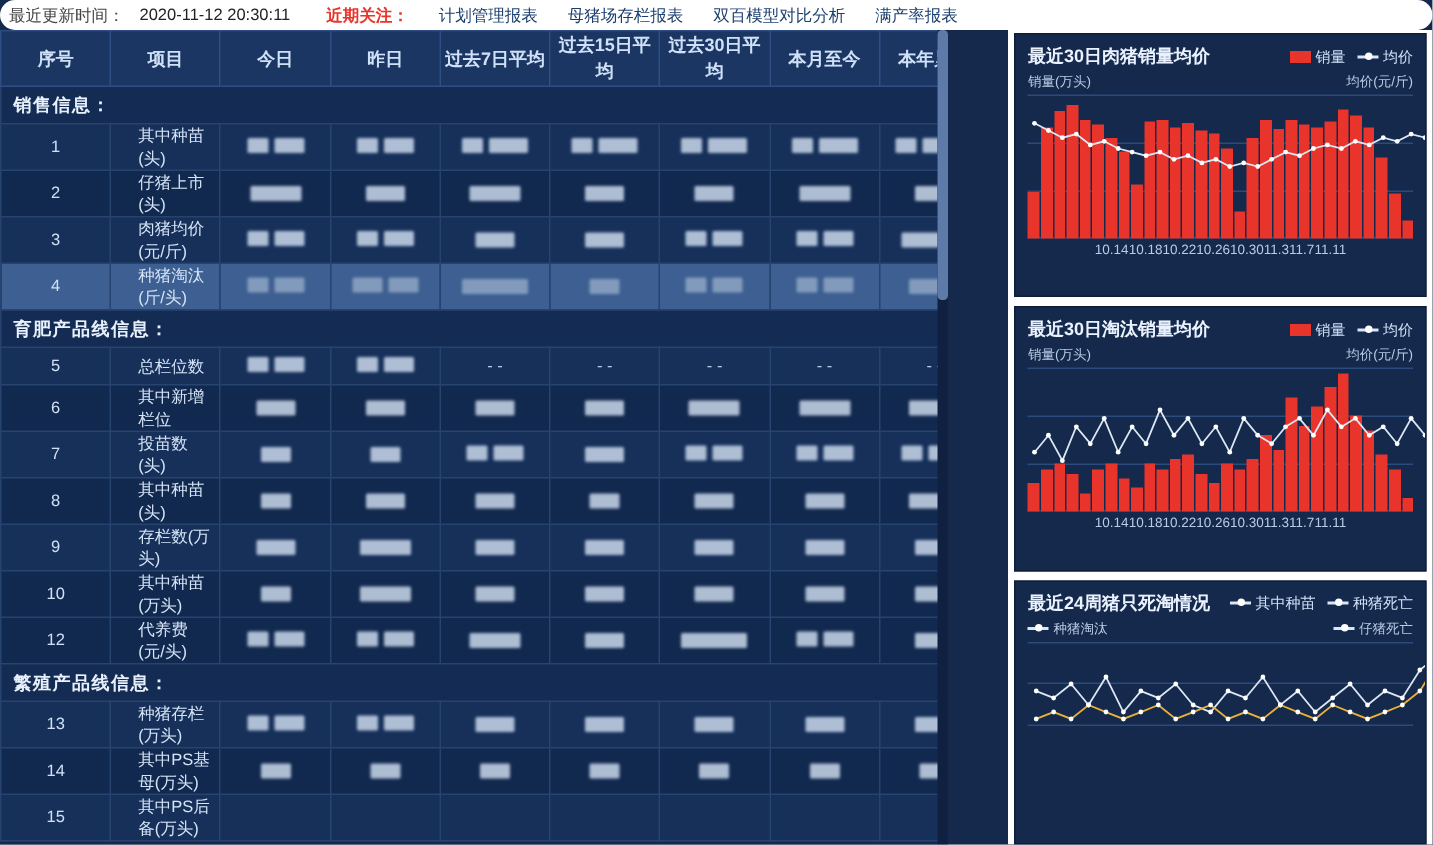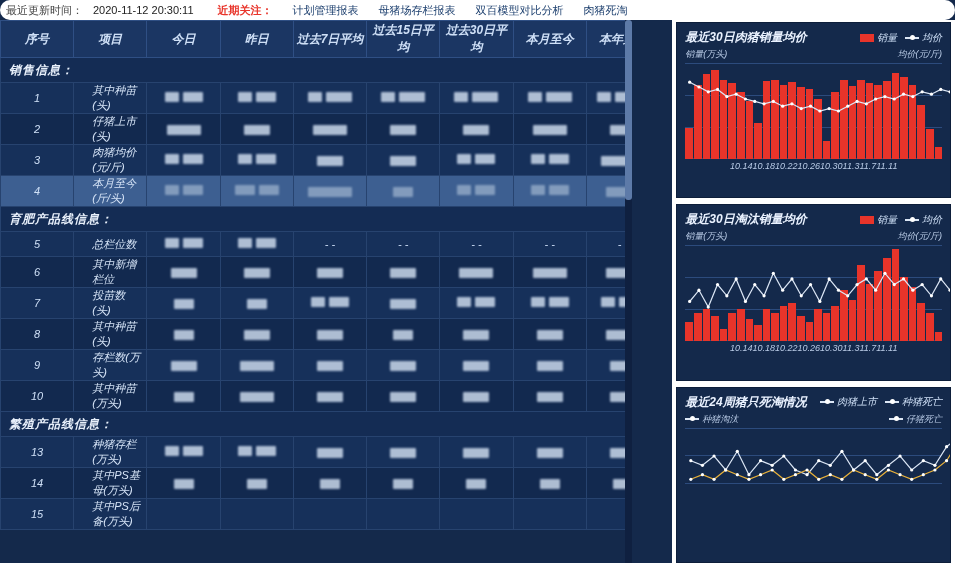--- a/index.html
+++ b/index.html
@@ -4,21 +4,21 @@
 <style>
   html,body{margin:0;padding:0;background:#ffffff;}
   body{width:955px;height:563px;overflow:hidden;font-family:"Liberation Sans","DejaVu Sans",sans-serif;}
   .app{position:relative;width:955px;height:563px;background:#14294b;color:#dbe6f5;}
   
   .topbar{height:20px;background:#ffffff;display:flex;align-items:center;font-size:11px;color:#333;padding:0 6px;gap:10px;white-space:nowrap;border-radius:10px;}
   .topbar .lbl{color:#444;}
   .topbar .ts{color:#222;}
   .topbar .hot{color:#e8342a;font-weight:bold;margin-left:14px;}
   .topbar .lnk{color:#1c3f6e;margin-left:10px;}
-  .content{position:relative;height:543px;background:#14294b;display:flex;font-style:italic;}
+  .content{position:relative;height:543px;background:#14294b;display:flex;}
   
   .tablewrap{width:660px;height:543px;background:#14294b;overflow:hidden;position:relative;}
   table{border-collapse:collapse;width:660px;table-layout:fixed;font-size:11px;}
   th{background:#1b3663;color:#cfe0f7;font-weight:bold;height:30px;border:1px solid #2f4f84;text-align:center;font-size:12px;}
   td{height:24px;border:1px solid #27436f;color:#d6e4f7;text-align:center;padding:0 4px;background:#16305a;}
   td.idx{width:36px;color:#cfe0f7;}
   td.name{text-align:left;padding-left:18px;width:120px;}
   tr.section td{background:#142c54;text-align:left;font-weight:bold;color:#e8f0fb;padding-left:8px;font-size:12px;letter-spacing:1px;}
   tr.alt td{background:#12294f;}
   tr.sel td{background:#3d5f91;}
@@ -54,21 +54,21 @@
 
 <div class="app">
 
   <div class="topbar">
     <span class="lbl">最近更新时间：</span>
     <span class="ts">2020-11-12 20:30:11</span>
     <span class="hot">近期关注：</span>
     <span class="lnk">计划管理报表</span>
     <span class="lnk">母猪场存栏报表</span>
     <span class="lnk">双百模型对比分析</span>
-    <span class="lnk">肉猪死淘</span>
+    <span class="lnk">满产率报表</span>
   </div>
 
   <div class="content">
 
     <div class="tablewrap">
       <table>
         <thead>
           <tr>
             <th>序号</th>
             <th>项目</th>
@@ -151,21 +151,21 @@
                 </span></td>
             <td><span class="cellpair">
                   <i class="blur w1"></i>
                   <i class="blur w2"></i>
                 </span></td>
             <td><i class="blur w5"></i></td>
           </tr>
 
           <tr class="sel">
             <td class="idx">4</td>
-            <td class="name">本月至今(斤/头)</td>
+            <td class="name">种猪淘汰(斤/头)</td>
             <td><span class="cellpair">
                   <i class="blur d w1"></i>
                   <i class="blur d w2"></i>
                 </span></td>
             <td><span class="cellpair">
                   <i class="blur d w2"></i>
                   <i class="blur d w2"></i>
                 </span></td>
             <td><i class="blur d w5"></i></td>
             <td><i class="blur d w2"></i></td>
@@ -268,20 +268,40 @@
             <td><i class="blur w2"></i></td>
             <td><i class="blur w4"></i></td>
             <td><i class="blur w3"></i></td>
             <td><i class="blur w3"></i></td>
             <td><i class="blur w3"></i></td>
             <td><i class="blur w3"></i></td>
             <td><i class="blur w3"></i></td>
           </tr>
 
 
+          <tr class="alt">
+            <td class="idx">12</td>
+            <td class="name">代养费(元/头)</td>
+            <td><span class="cellpair">
+                  <i class="blur w1"></i>
+                  <i class="blur w2"></i>
+                </span></td>
+            <td><span class="cellpair">
+                  <i class="blur w1"></i>
+                  <i class="blur w2"></i>
+                </span></td>
+            <td><i class="blur w4"></i></td>
+            <td><i class="blur w3"></i></td>
+            <td><i class="blur w5"></i></td>
+            <td><span class="cellpair">
+                  <i class="blur w1"></i>
+                  <i class="blur w2"></i>
+                </span></td>
+            <td><i class="blur w3"></i></td>
+          </tr>
 
           <tr class="section">
             <td colspan="9">繁殖产品线信息：</td>
           </tr>
 
           <tr>
             <td class="idx">13</td>
             <td class="name">种猪存栏(万头)</td>
             <td><span class="cellpair">
                   <i class="blur w1"></i>
@@ -532,21 +552,21 @@
             <span>11.11</span>
           </div>
       </div>
 
       <div class="card">
         <div class="card-head">
           <span class="card-title">最近24周猪只死淘情况</span>
           <span class="legend">
             <span class="lg">
                 <i class="dotline"></i>
-                <span>肉猪上市</span>
+                <span>其中种苗</span>
               </span>
             <span class="lg">
                 <i class="dotline"></i>
                 <span>种猪死亡</span>
               </span>
           </span>
         </div>
         <div class="axlabels">
           <span class="lg">
               <i class="dotline"></i>

